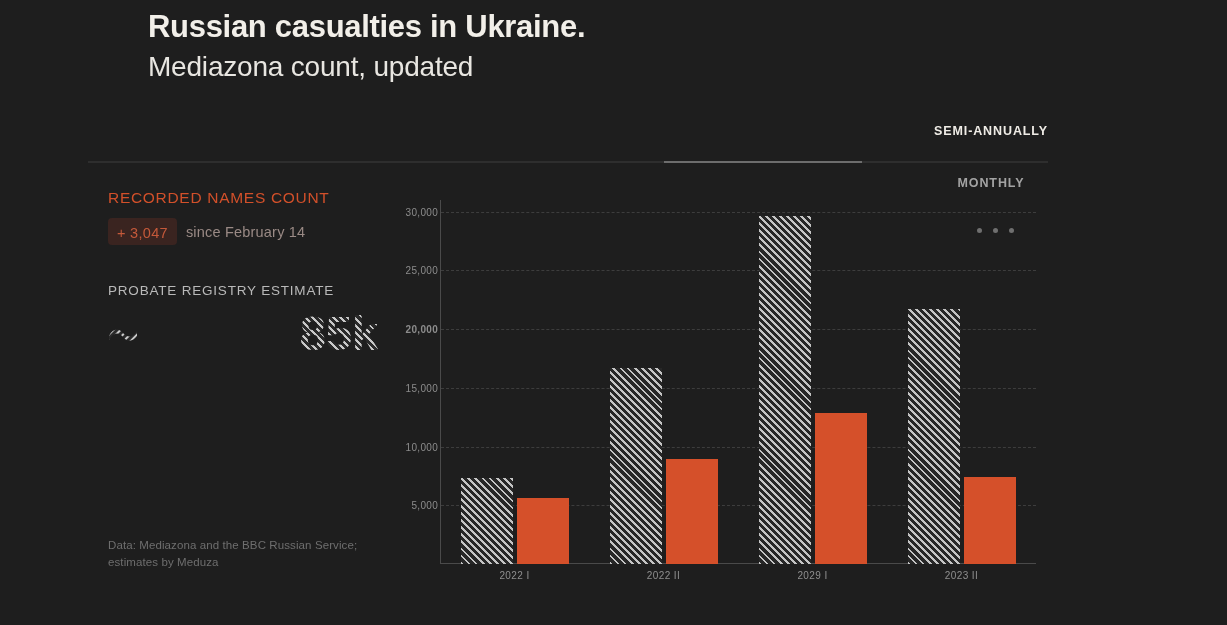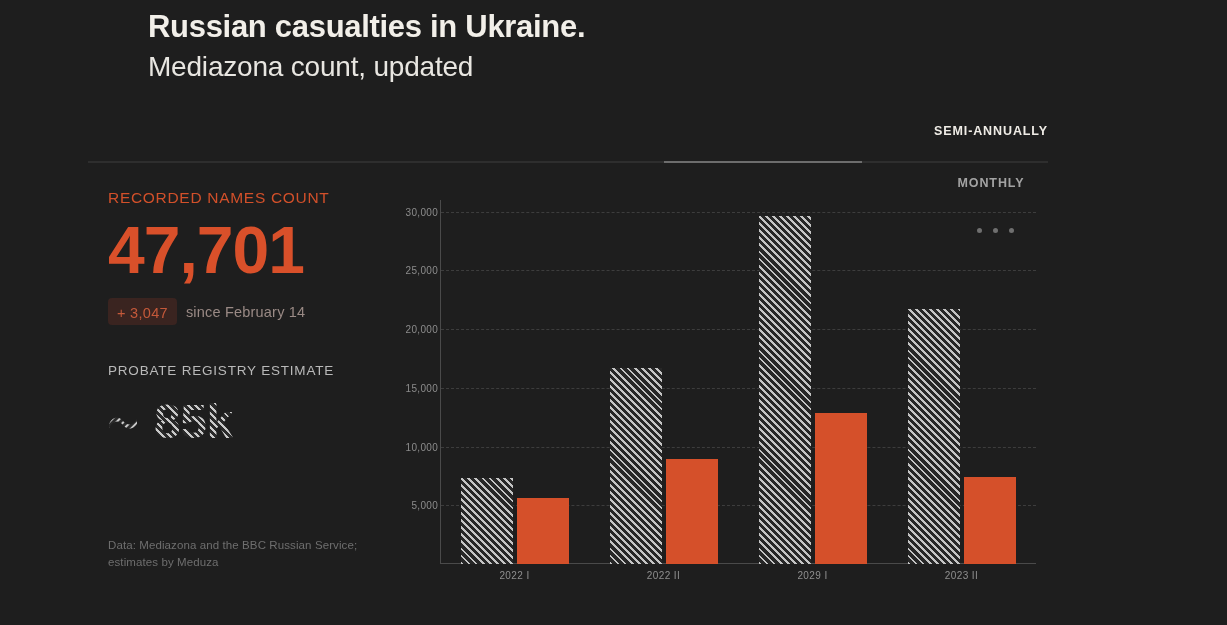--- a/index.html
+++ b/index.html
@@ -60,21 +60,21 @@
   .delta-row { display: flex; align-items: center; gap: 9px; margin-top: 10px; }
   .delta-badge {
     background: #3a2420; color: #c4593a; font-size: 14.5px;
     padding: 7px 9px 4px 9px; border-radius: 4px; letter-spacing: 0.3px;
   }
   .delta-text { color: #9a8a85; font-size: 14.5px; letter-spacing: 0.2px; }
 
   .estimate-label {
     margin-top: 38px; font-size: 13.5px; color: #b9b9b9; letter-spacing: 0.8px;
   }
-  .estimate-row { display: flex; align-items: center; gap: 16px; margin-top: 16px; }
+  .estimate-row { display: flex; align-items: center; gap: 3px; margin-top: 8px; justify-content: space-between; }
   .tilde-hatch { width: 30px; height: 14px; }
   .estimate-value {
     font-size: 48px; font-weight: bold; letter-spacing: -0.5px;
     line-height: 56px;
     background-image: repeating-linear-gradient(45deg,
         #c9c9c9 0px, #c9c9c9 2px, #2a2a2a 2px, #2a2a2a 5px);
     -webkit-background-clip: text; background-clip: text;
     color: transparent; -webkit-text-fill-color: transparent;
   }
 
@@ -135,21 +135,20 @@
         <span class="dot"></span>
         <span class="dot"></span>
       </div>
     </div>
   </div>
   <div class="divider"></div>
   <div class="divider-active"></div>
 
   <div class="stats">
     <div class="stat-label">RECORDED NAMES COUNT</div>
-    <div class="big-number">47,701</div>
     <div class="delta-row">
       <span class="delta-badge">+ 3,047</span>
       <span class="delta-text">since February 14</span>
     </div>
     <div class="estimate-label">PROBATE REGISTRY ESTIMATE</div>
     <div class="estimate-row">
       <svg class="tilde-hatch" viewBox="0 0 30 14">
         <defs>
           <pattern id="hp" width="5" height="5" patternUnits="userSpaceOnUse" patternTransform="rotate(45)">
             <rect width="5" height="5" fill="#2a2a2a"></rect>
@@ -162,21 +161,21 @@
     </div>
   </div>
 
   <div class="source-note">Data: Mediazona and the BBC Russian Service; estimates by Meduza</div>
 
   <div class="chart">
     <div class="ylabels">
         <div class="ylabel" style="top: 305.29px;">5,000</div>
         <div class="ylabel" style="top: 246.581px;">10,000</div>
         <div class="ylabel" style="top: 187.871px;">15,000</div>
-        <div class="ylabel" style="top: 129.161px;">20,000</div>
+        <div class="ylabel" style="top: 129.161px; font-weight: bold;">20,000</div>
         <div class="ylabel" style="top: 70.4516px;">25,000</div>
         <div class="ylabel" style="top: 11.7419px;">30,000</div>
       </div>
     <div class="plot">
       <div class="gridlines">
           <div class="gridline" style="top: 305.29px;"></div>
           <div class="gridline" style="top: 246.581px;"></div>
           <div class="gridline" style="top: 187.871px;"></div>
           <div class="gridline" style="top: 129.161px;"></div>
           <div class="gridline" style="top: 70.4516px;"></div>

